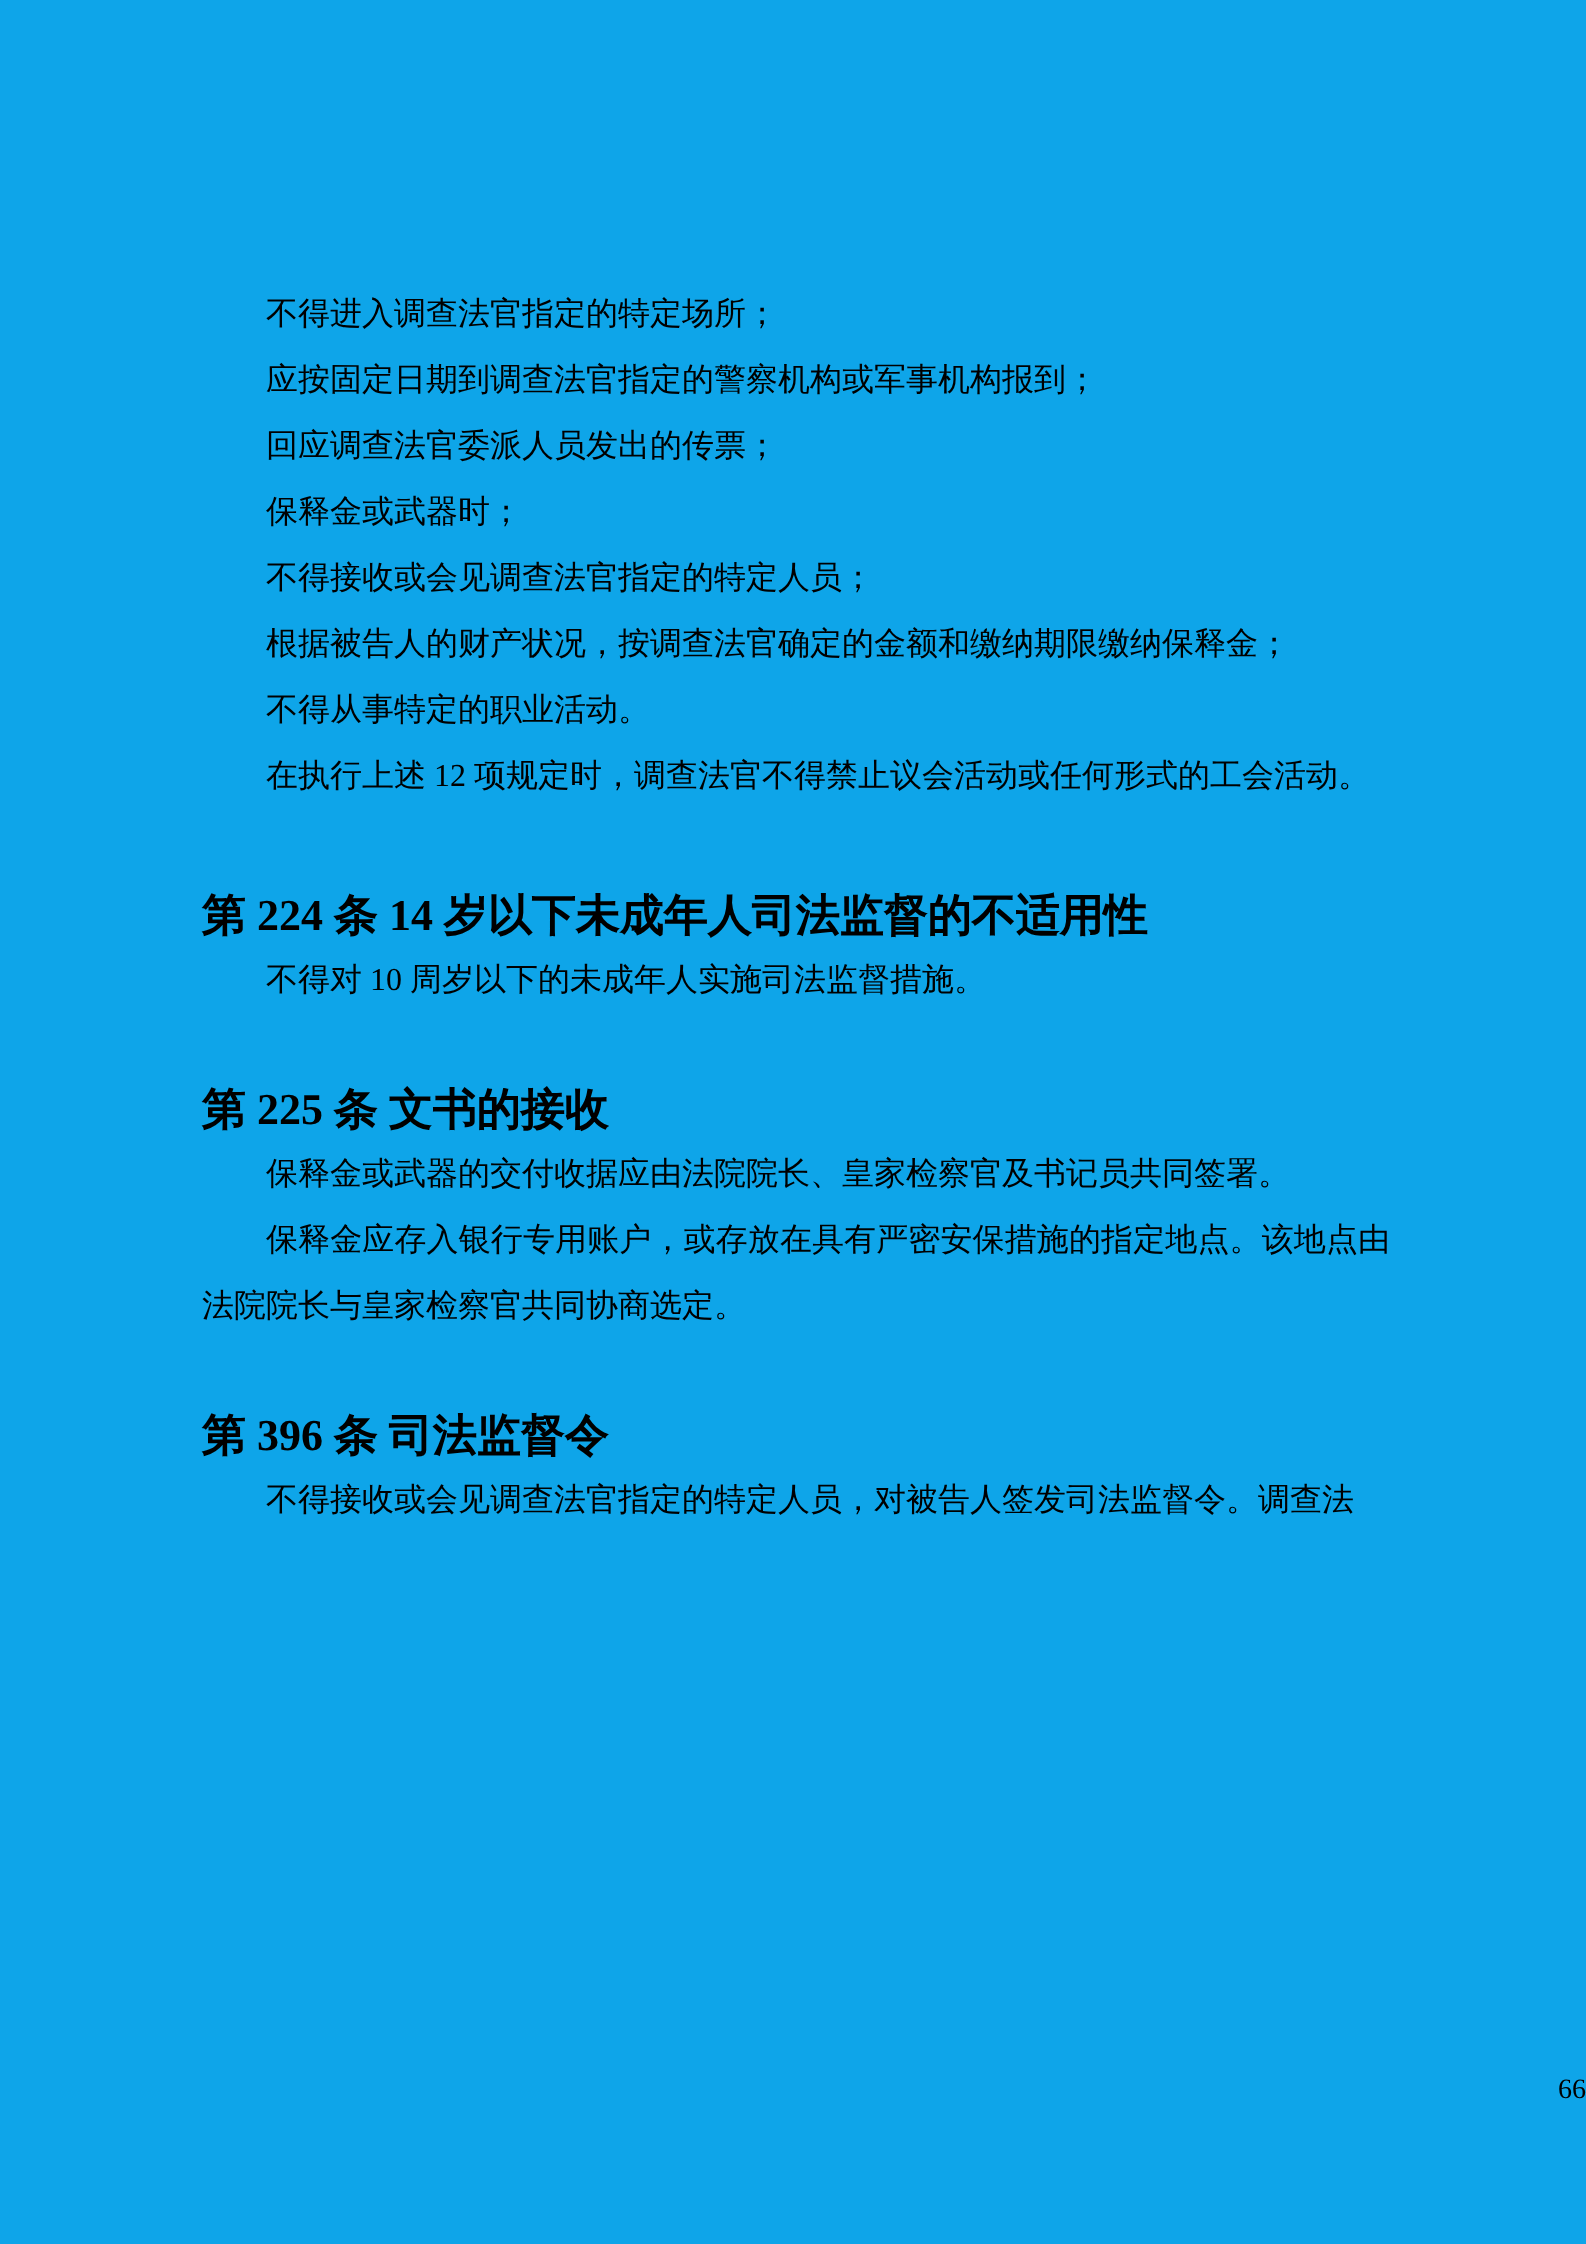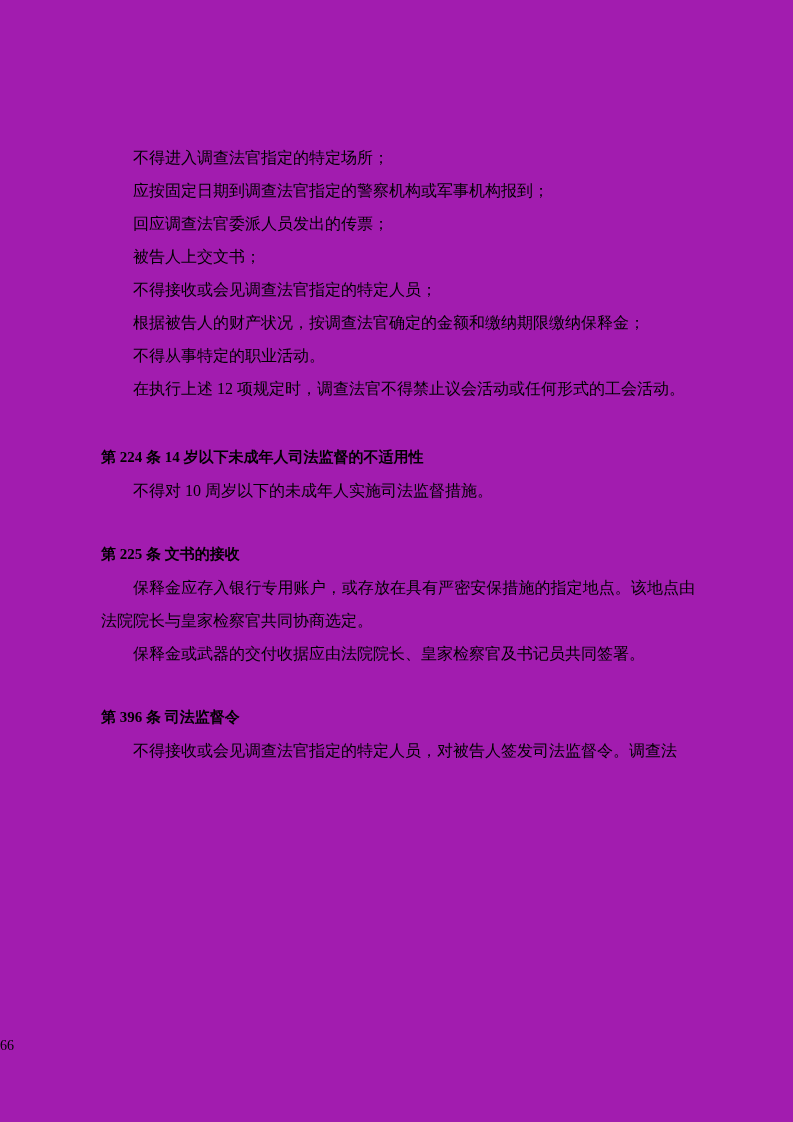--- a/index.html
+++ b/index.html
@@ -4,83 +4,83 @@
 <style>
   html, body {
     margin: 0;
     padding: 0;
     background: #ffffff;
   }
   .page {
     position: relative;
     width: 793px;
     height: 1122px;
-    background: #a21caf;
+    background: #0ea5e9;
     color: #000000;
     font-family: "Liberation Serif", "DejaVu Serif", serif;
     overflow: hidden;
   }
   .content {
     position: absolute;
     left: 101px;
     top: 141px;
     width: 594px;
     font-size: 16px;
     line-height: 33px;
     text-align: justify;
     text-justify: inter-ideograph;
   }
   .content p.body-line {
     margin: 0;
     text-indent: 2em;
   }
   .content h2.heading {
     margin: 31px 0 0 0;
-    font-size: 15px;
+    font-size: 22px;
     line-height: 33px;
     font-weight: bold;
     text-align: left;
     text-indent: 0;
   }
   .content h2.heading.first {
     margin-top: 36px;
   }
   .page-number {
     position: absolute;
     left: 0;
     top: 1037px;
     width: 100%;
-    text-align: left;
+    text-align: right;
     font-size: 14px;
     line-height: 18px;
     color: #000000;
     font-family: Liberation Serif, serif;
   }
 </style>
 </head>
 <body>
 
 <div class="page">
   <div class="content">
 
     <p class="body-line">不得进入调查法官指定的特定场所；</p>
     <p class="body-line">应按固定日期到调查法官指定的警察机构或军事机构报到；</p>
     <p class="body-line">回应调查法官委派人员发出的传票；</p>
-    <p class="body-line">被告人上交文书；</p>
+    <p class="body-line">保释金或武器时；</p>
     <p class="body-line">不得接收或会见调查法官指定的特定人员；</p>
     <p class="body-line">根据被告人的财产状况，按调查法官确定的金额和缴纳期限缴纳保释金；</p>
     <p class="body-line">不得从事特定的职业活动。</p>
     <p class="body-line">在执行上述 12 项规定时，调查法官不得禁止议会活动或任何形式的工会活动。</p>
 
     <h2 class="heading first">第 224 条 14 岁以下未成年人司法监督的不适用性</h2>
     <p class="body-line">不得对 10 周岁以下的未成年人实施司法监督措施。</p>
 
     <h2 class="heading">第 225 条 文书的接收</h2>
+    <p class="body-line">保释金或武器的交付收据应由法院院长、皇家检察官及书记员共同签署。</p>
     <p class="body-line">保释金应存入银行专用账户，或存放在具有严密安保措施的指定地点。该地点由法院院长与皇家检察官共同协商选定。</p>
-    <p class="body-line">保释金或武器的交付收据应由法院院长、皇家检察官及书记员共同签署。</p>
 
     <h2 class="heading">第 396 条 司法监督令</h2>
     <p class="body-line">不得接收或会见调查法官指定的特定人员，对被告人签发司法监督令。调查法</p>
 
   </div>
 
   <div class="page-number">66</div>
 </div>
 
 </body></html>

